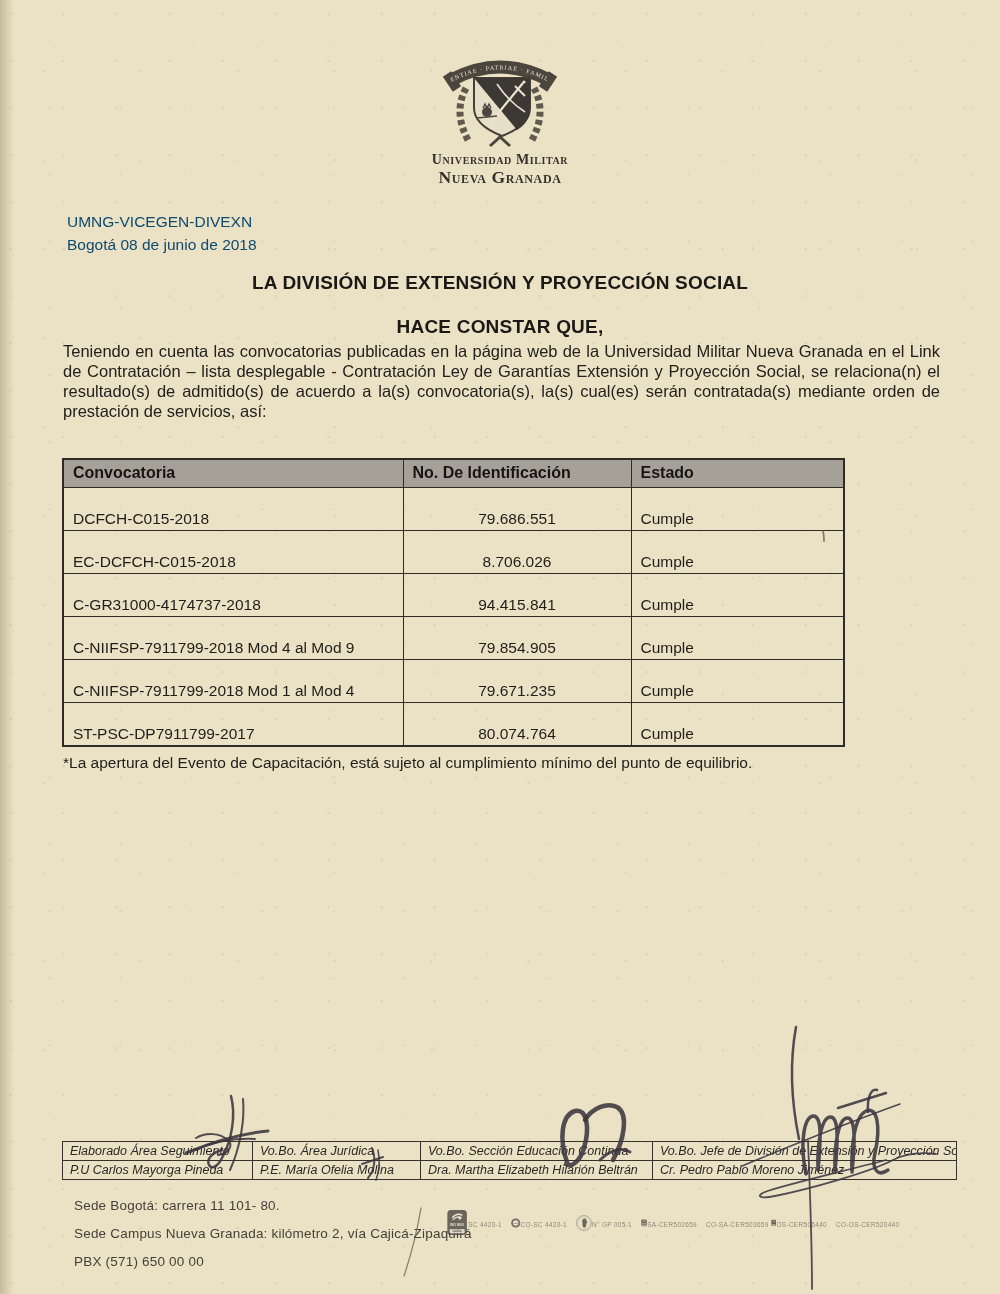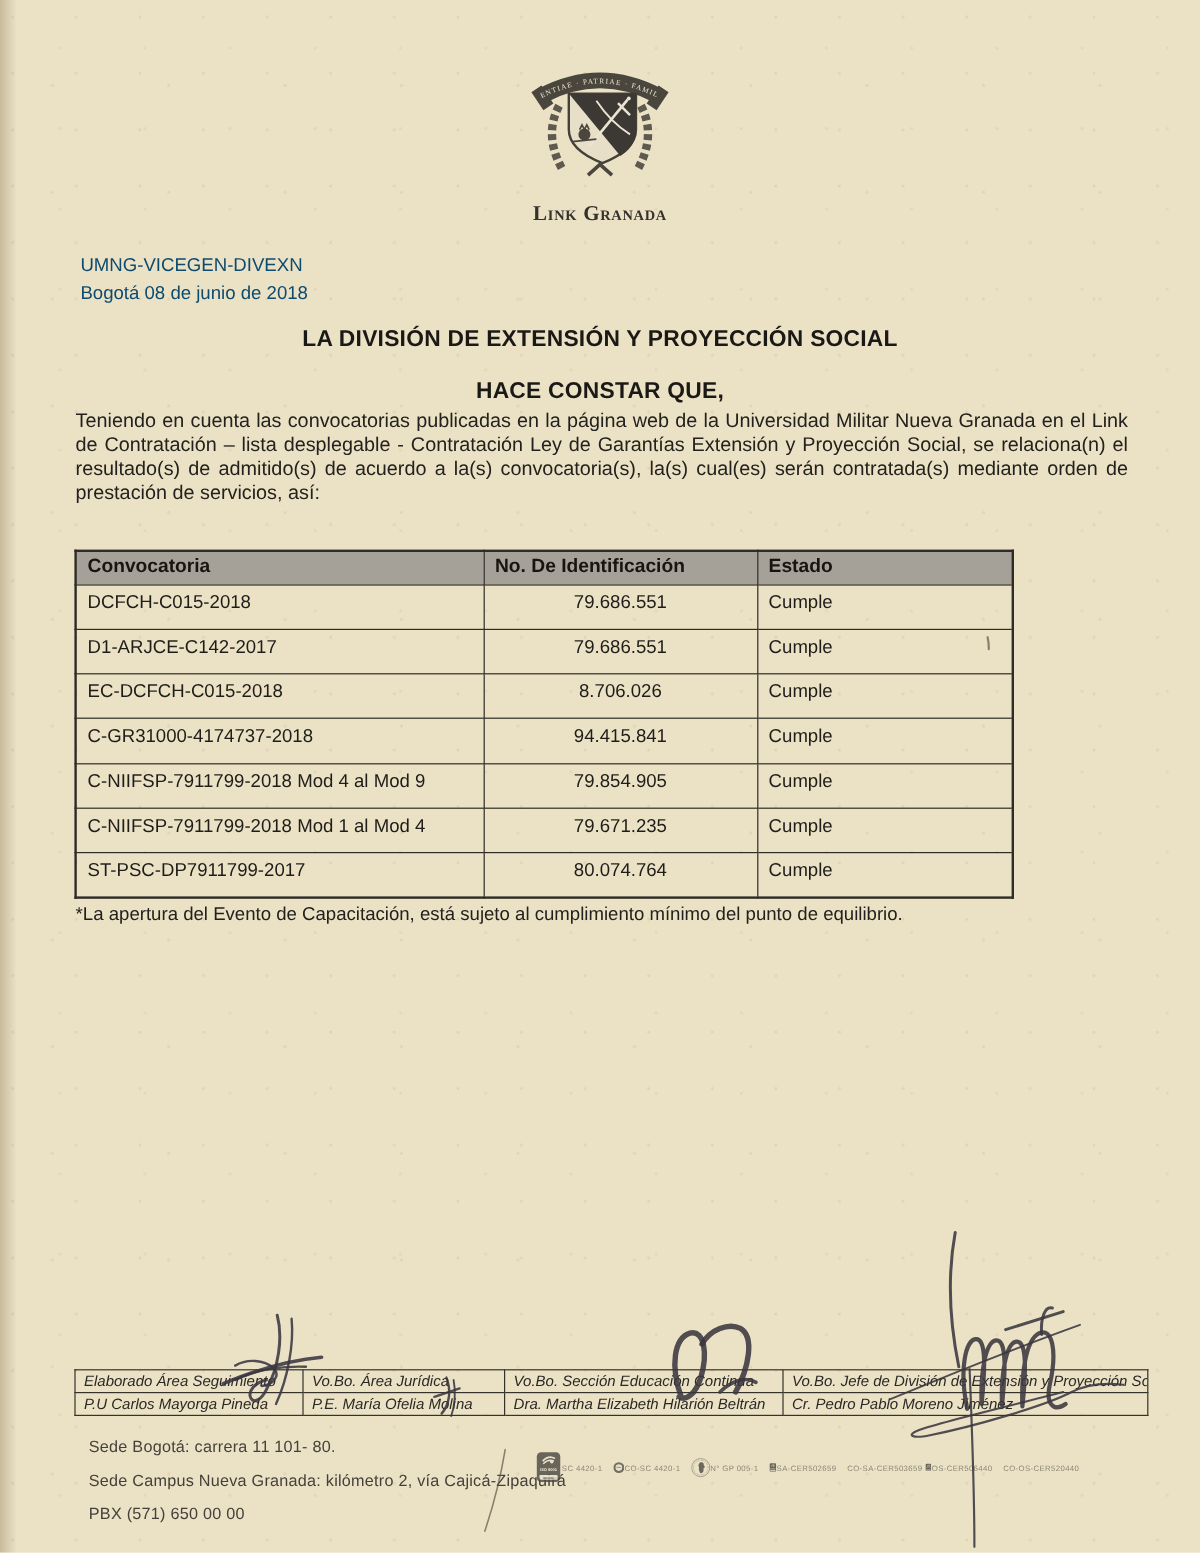--- a/index.html
+++ b/index.html
@@ -30,21 +30,21 @@
   .para{position:absolute;left:63px;top:341px;width:877px;margin:0;font-size:16.5px;line-height:20px;
     text-align:justify;color:#23211d;}
 
   table.results{position:absolute;left:62px;top:458px;width:781px;border-collapse:collapse;
     table-layout:fixed;font-size:15.5px;color:#1f1d19;border:2px solid var(--border,#2f2c27);}
   table.results th,table.results td{border:1.6px solid var(--border,#2f2c27);padding:2px 9px;vertical-align:top;}
   table.results thead tr{height:28px;}
   table.results thead th{background:var(--header-bg,#a5a198);text-align:left;font-size:16px;font-weight:700;
     color:#17150f;vertical-align:middle;}
   table.results tbody tr{height:37.3px;}
-  table.results td{padding-top:6px;}
+  table.results td{padding-top:22px;}
   table.results td.c-id{text-align:center;}
   .col-conv{width:340px;}.col-id{width:228px;}.col-estado{width:213px;}
 
   .footnote{position:absolute;left:63px;top:754px;width:900px;font-size:15.5px;color:#23211d;}
 
   table.sigs{position:absolute;left:62px;top:1141px;width:834px;border-collapse:collapse;table-layout:fixed;
     font-size:12.5px;font-style:italic;color:#2a2824;}
   table.sigs td{border:1.5px solid #35322c;padding:1px 7px;height:16px;line-height:14px;white-space:nowrap;overflow:hidden;}
   .sg1{width:175px;}.sg2{width:153px;}.sg3{width:217px;}.sg4{width:289px;}
 
@@ -80,21 +80,22 @@
       <circle cx="89" cy="32" r="1.6" fill="#ece5d2"></circle>
       <path d="M90,62 Q74,52 62,34" stroke="#ece5d2" stroke-width="1.6" fill="none"></path>
       <circle cx="52" cy="62" r="5" fill="#35322c"></circle>
       <path d="M48,58 L50,54 L52,58 M52,58 L54,54 L56,58" stroke="#35322c" stroke-width="1.4" fill="none"></path>
       <line x1="42" y1="68" x2="62" y2="66" stroke="#35322c" stroke-width="1.5"></line>
       <path d="M33,90 Q18,62 31,38" stroke="#3a362f" stroke-width="7" stroke-dasharray="5 3.2" fill="none" opacity=".9"></path>
       <path d="M97,90 Q112,62 99,38" stroke="#3a362f" stroke-width="7" stroke-dasharray="5 3.2" fill="none" opacity=".9"></path>
       <path d="M55,96 L65,87 L75,96" stroke="#34312b" stroke-width="3" fill="none"></path>
     </svg>
   </div>
-  <div class="uni-name l2">Link Granada</div>
+  <div class="uni-name l1">Universidad Militar</div>
+  <div class="uni-name l2">Nueva Granada</div>
 
   <div class="ref">
     <div>UMNG-VICEGEN-DIVEXN</div>
     <div>Bogotá 08 de junio de 2018</div>
   </div>
 
   <div class="doc-title">LA DIVISIÓN DE EXTENSIÓN Y PROYECCIÓN SOCIAL</div>
   <div class="doc-subtitle">HACE CONSTAR QUE,</div>
 
   <p class="para">Teniendo en cuenta las convocatorias publicadas en la página web de la Universidad Militar Nueva Granada en el Link de Contratación – lista desplegable - Contratación Ley de Garantías Extensión y Proyección Social, se relaciona(n) el resultado(s) de admitido(s) de acuerdo a la(s) convocatoria(s), la(s) cual(es) serán contratada(s) mediante orden de prestación de servicios, así:</p>
@@ -108,25 +109,20 @@
     <thead>
       <tr>
         <th>Convocatoria</th>
         <th>No. De Identificación</th>
         <th>Estado</th>
       </tr>
     </thead>
     <tbody>
       <tr>
         <td>DCFCH-C015-2018</td>
-        <td class="c-id">79.686.551</td>
-        <td>Cumple</td>
-      </tr>
-      <tr>
-        <td>D1-ARJCE-C142-2017</td>
         <td class="c-id">79.686.551</td>
         <td>Cumple</td>
       </tr>
       <tr>
         <td>EC-DCFCH-C015-2018</td>
         <td class="c-id">8.706.026</td>
         <td>Cumple</td>
       </tr>
       <tr>
         <td>C-GR31000-4174737-2018</td>

